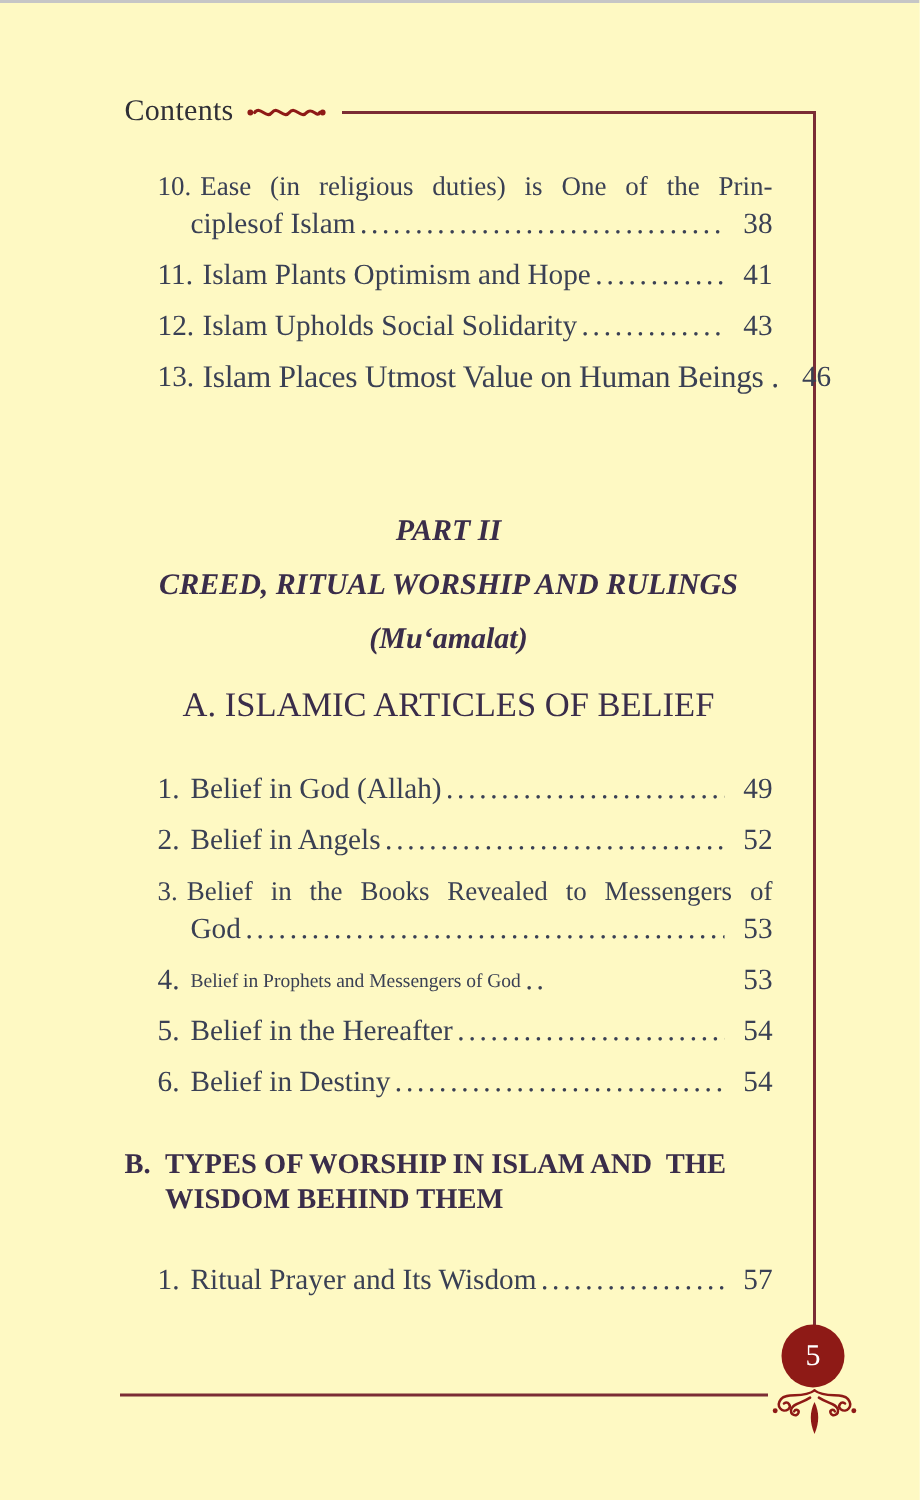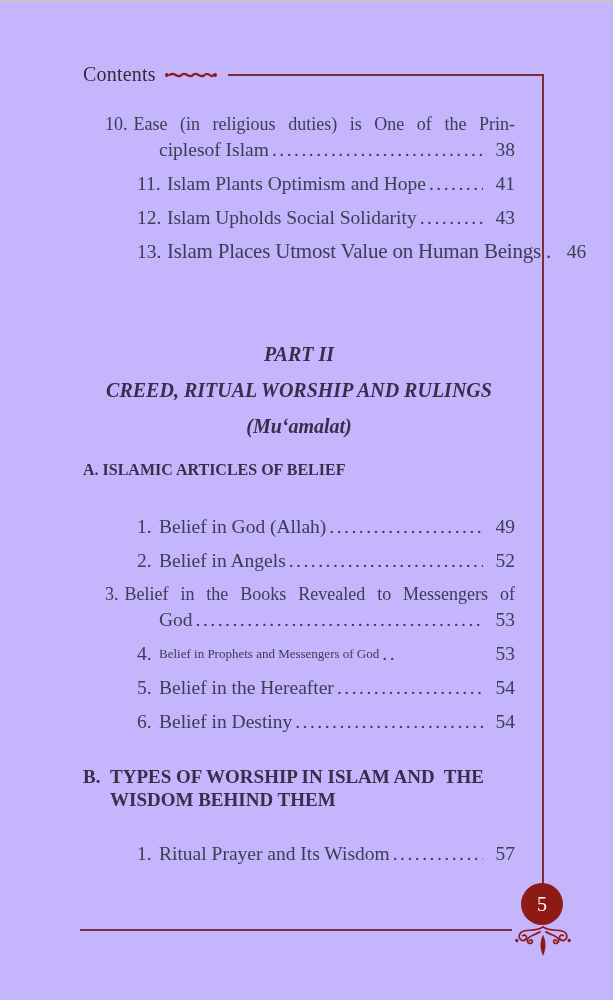--- a/index.html
+++ b/index.html
@@ -1,59 +1,59 @@
 <!DOCTYPE html>
 <html style="--accent: #7b2d35; --circle-red: #8e1a16; --body-text: #3a4054; --heading-text: #3a2d4a; --header-text: #2f2f36;"><head>
 <meta charset="utf-8">
 <style>
   html,body { margin:0; padding:0; }
   body { background:#ffffff; }
   .page {
     position:relative; width:613px; height:1000px; overflow:hidden;
-    background:#c4b5fd;
+    background:#fef9c3;
     font-family:"Liberation Serif", serif;
   }
   .top-edge { position:absolute; top:0; left:0; right:0; height:2px; background:#c6c6c6; }
 
   
   .header { position:absolute; top:60px; left:83px; right:70px; height:28px;
             display:flex; align-items:center; }
   .header-title { font-size:20px; color:var(--header-text); letter-spacing:0.2px; }
   .header-orn { flex:none; margin:2px 10px 0 8px; width:54px; height:14px; }
   .header-rule { flex:1; height:2px; background:var(--accent); margin-top:2px; }
 
   
   .vline { position:absolute; left:542px; top:74px; width:2px; height:810px; background:var(--accent); }
 
   
   .content { position:absolute; top:112px; left:83px; width:432px; }
 
   .toc-list { margin-left:22px; }
   .entry { margin-bottom:9px; }
-  .row { display:flex; align-items:center; font-size:19.5px; line-height:25px; color:var(--body-text);margin-left:32px; }
+  .row { display:flex; align-items:center; font-size:19.5px; line-height:25px; color:var(--body-text); }
   .num { flex:none; width:30px; }
   .num-s { flex:none; width:22px; }
   .lbl { flex:none; white-space:pre; }
   .lbl-snug { font-size:13px; }
   .lbl-tight { font-size:21px; letter-spacing:-0.2px; }
   .dots { flex:1 1 0; min-width:0; overflow:hidden; white-space:nowrap;
           letter-spacing:2.5px; margin:0 5px 0 3px; }
   .pg { flex:none; min-width:27px; text-align:right; }
   .jline { font-size:18px; line-height:25px; color:var(--body-text);
            text-align:justify; text-align-last:justify; }
   .jnum { padding-right:6px; }
   .indent { padding-left:22px; }
 
   
   .part-heading { margin-top:72px; text-align:center; font-weight:bold;
                   color:var(--heading-text); font-size:20px;font-style:italic; }
   .part-line { height:36px; line-height:36px; white-space:pre; }
 
-  .sec-heading { margin-top:13px; font-weight:bold; font-size:16px; line-height:25px;
-                 color:var(--heading-text); white-space:pre; }
+  .sec-heading { margin-top:13px; font-weight:normal; font-size:23px; line-height:25px;
+                 color:var(--heading-text); white-space:pre;text-align:center; }
   .list-a { margin-top:32px; }
   .b-heading { margin-top:31px; display:flex; font-weight:bold; font-size:19px;
                line-height:23px; color:var(--heading-text); }
   .b-num { flex:none; width:27px; }
   .b-lines div { white-space:pre; }
   .list-b { margin-top:30px; }
 
   
   .bottom-rule { position:absolute; left:80px; top:929px; width:432px; height:2px; background:var(--accent); }
   .page-circle { position:absolute; left:521px; top:883px; width:42px; height:42px;

